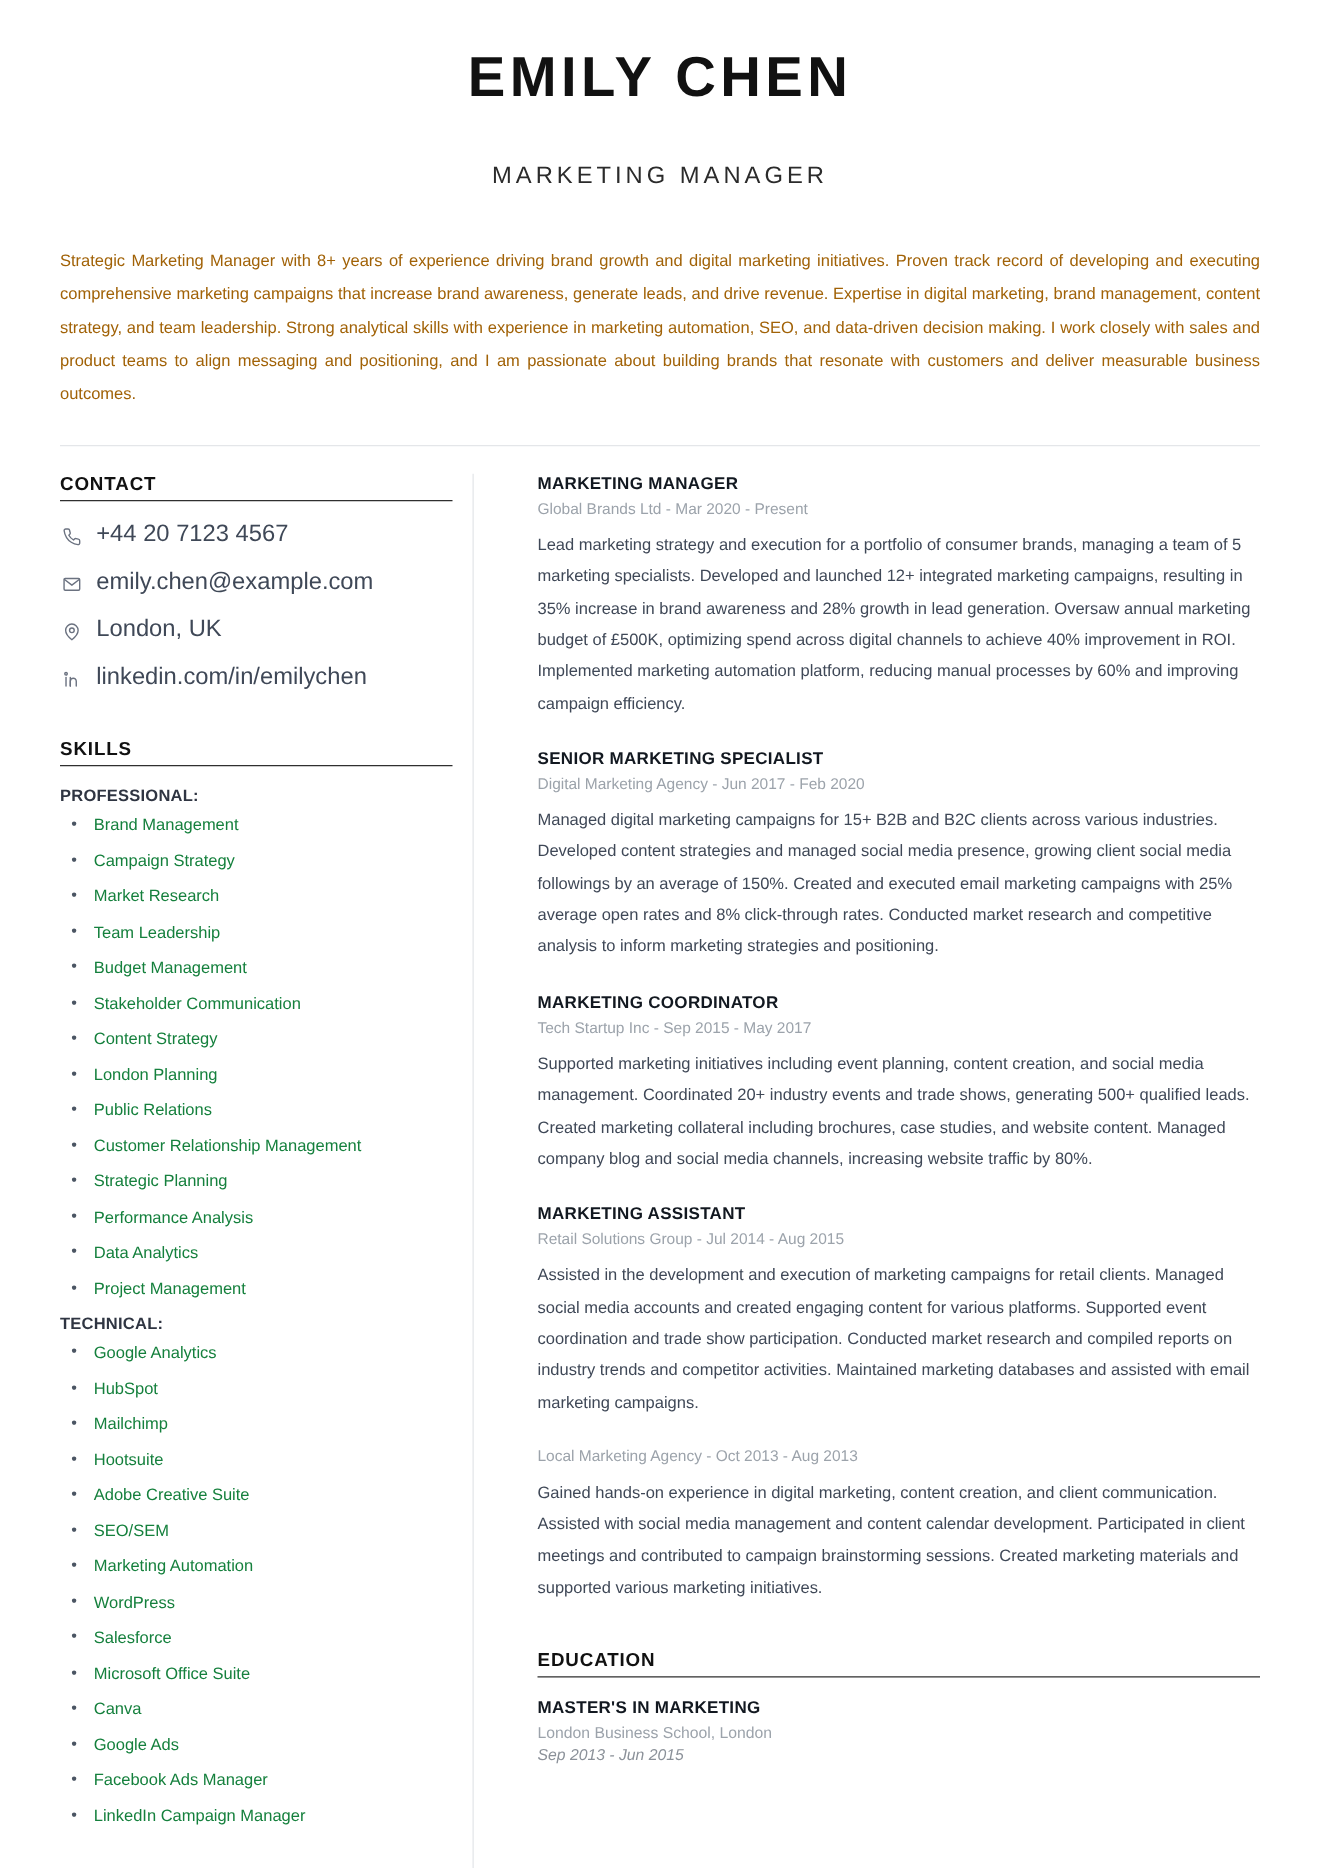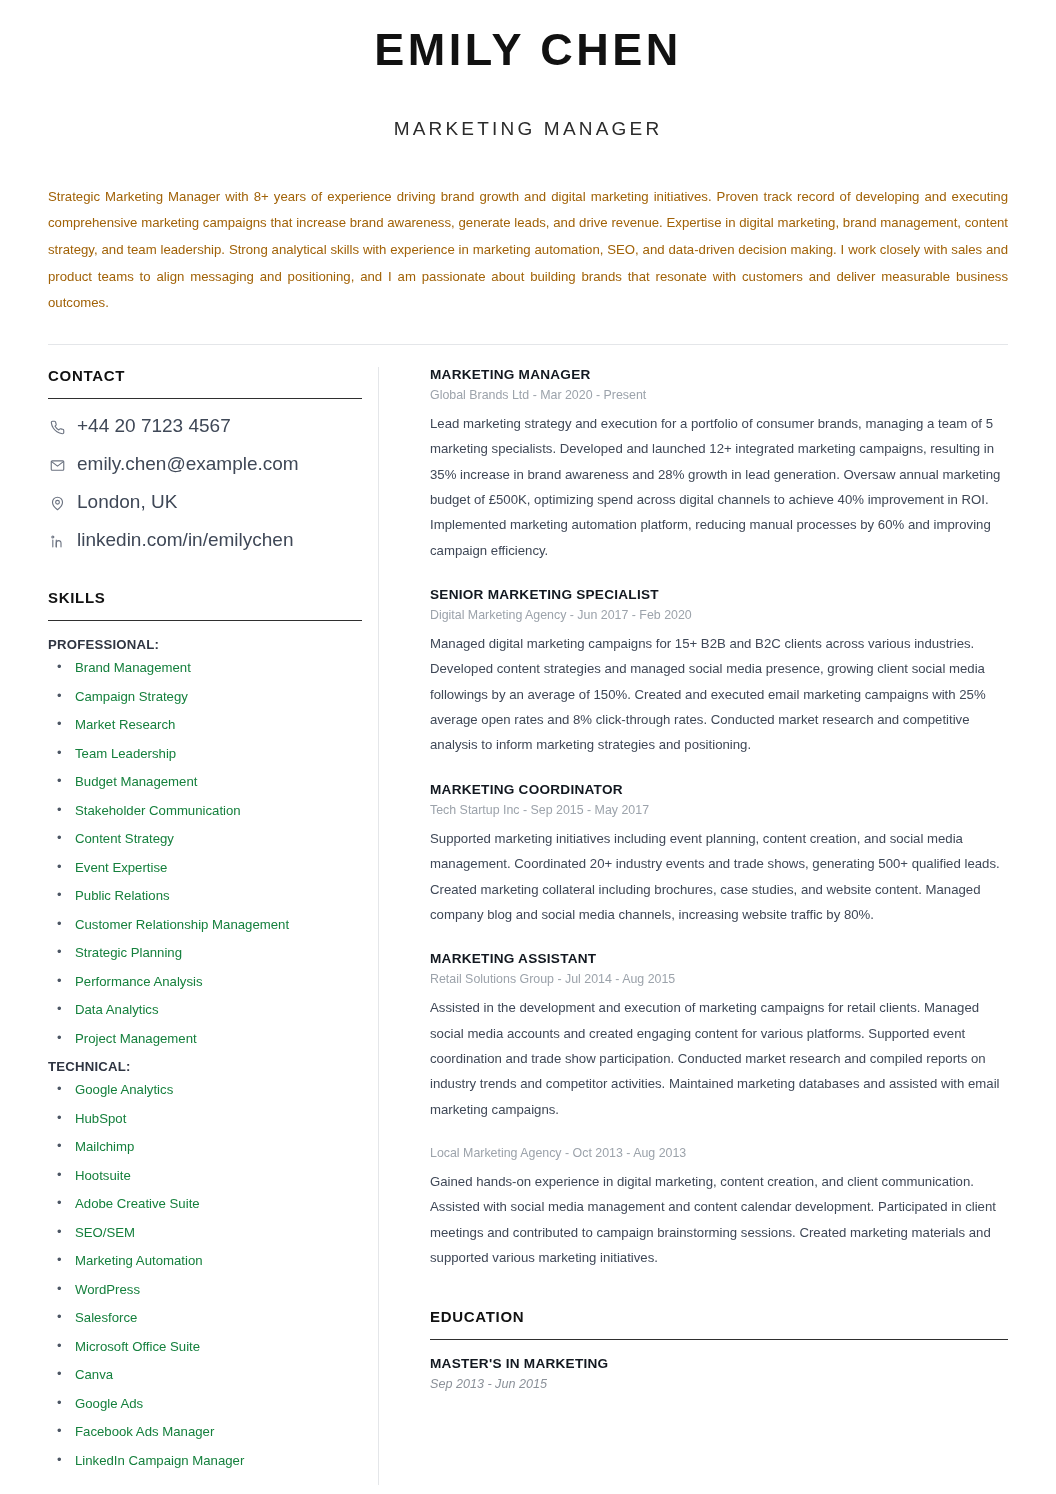--- a/index.html
+++ b/index.html
@@ -7,21 +7,21 @@
   body {
     width: 1056px;
     min-height: 1494px;
     font-family: "Liberation Sans", sans-serif;
     color: #3b4453;
     -webkit-font-smoothing: antialiased;
   }
   .page { width: 1056px; min-height: 1494px; padding: 0 48px; position: relative; }
 
   
-  .header { padding-top: 24px; text-align: center; }
+  .header { padding-top: 24px; text-align: center; margin-top: 12px; }
   .name {
     font-size: 45px;
     font-weight: 700;
     letter-spacing: 3.5px;
     color: #111111;
     margin: 0;
     line-height: 1.15;
   }
   .title {
     font-size: 19px;
@@ -56,21 +56,21 @@
   .col-left  { width: 330px; flex: 0 0 330px; padding-right: 16px; }
   .col-right { flex: 1 1 auto; padding-left: 51px; border-left: 1px solid #e4e6e9; min-height: 1118px; }
 
   
   .section { margin-bottom: 0; }
   .section-head {
     font-size: 15px;
     font-weight: 700;
     letter-spacing: 0.7px;
     color: #111111;
-    padding-bottom: 14px;
+    padding-bottom: 4px;
     border-bottom: 1.6px solid #2f2f2f;
     margin: 0 0 16px 0;
   }
   .section + .section { margin-top: 38px; }
 
   
   .contact-list { list-style: none; margin: 0; padding: 0; }
   .contact-item {
     display: flex;
     align-items: flex-end;
@@ -226,21 +226,21 @@
         <div class="section-head">SKILLS</div>
         <div class="skills-sub">PROFESSIONAL:</div>
         <ul class="skill-list">
           <li>Brand Management</li>
           <li>Campaign Strategy</li>
           <li>Market Research</li>
           <li>Team Leadership</li>
           <li>Budget Management</li>
           <li>Stakeholder Communication</li>
           <li>Content Strategy</li>
-          <li>Event Expertise</li>
+          <li>London Planning</li>
           <li>Public Relations</li>
           <li>Customer Relationship Management</li>
           <li>Strategic Planning</li>
           <li>Performance Analysis</li>
           <li>Data Analytics</li>
           <li>Project Management</li>
         </ul>
         <div class="skills-sub second">TECHNICAL:</div>
         <ul class="skill-list">
           <li>Google Analytics</li>
@@ -294,20 +294,21 @@
           <div class="job-meta">Local Marketing Agency - Oct 2013 - Aug 2013</div>
           <p class="job-desc">Gained hands-on experience in digital marketing, content creation, and client communication. Assisted with social media management and content calendar development. Participated in client meetings and contributed to campaign brainstorming sessions. Created marketing materials and supported various marketing initiatives.</p>
         </div>
       </div>
 
       <div class="section">
         <div class="section-head">EDUCATION</div>
 
         <div class="edu">
           <div class="edu-degree">MASTER'S IN MARKETING</div>
+          <div class="edu-school">London Business School, London</div>
           <div class="edu-dates">Sep 2013 - Jun 2015</div>
         </div>
 
       </div>
 
     </div>
   </div>
 </div>
 
 </body></html>

